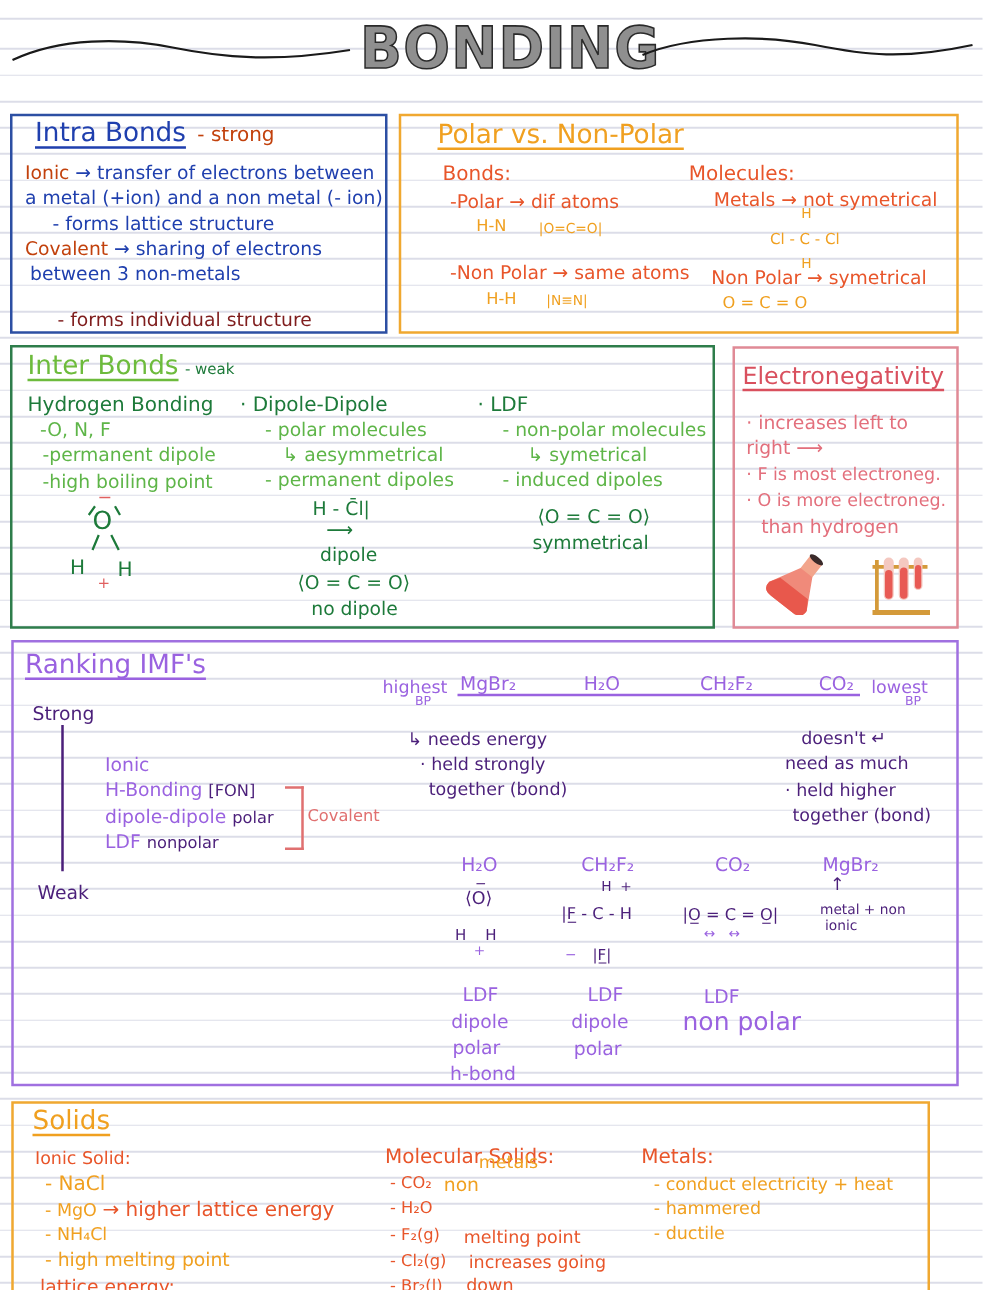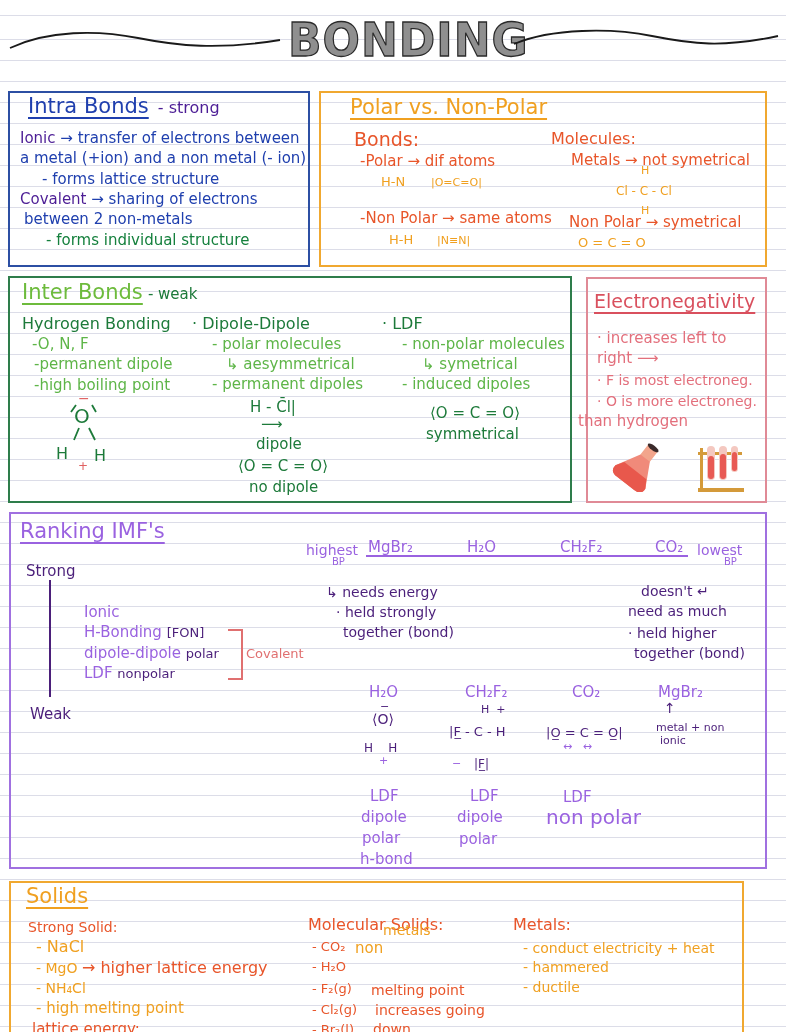--- a/index.html
+++ b/index.html
@@ -22,21 +22,21 @@
   .wave { position:absolute; }
 
   .box { position:absolute; border:2px solid; box-sizing:border-box; background:transparent; }
 
   .h { font-size:21px; text-decoration:underline; text-decoration-thickness:2px; text-underline-offset:4px; }
   .t { font-size:15px; line-height:20.5px; }
   .s { font-size:13px; line-height:18px; }
 
   
   .blue-d { color:#1f3fae; }
-  .blue-l { color:#4c1d95; }
+  .blue-l { color:#c2410c; }
   .org-h { color:#f0a020; }
   .org-r { color:#e8552a; }
   .org-y { color:#f0a020; }
   .grn-h { color:#6dbb3c; }
   .grn-d { color:#1d7a3a; }
   .grn-l { color:#5eb548; }
   .pink { color:#d9505e; }
   .pink-l { color:#e36f7c; }
   .pur-l { color:#9a62e0; }
   .pur-d { color:#4b1f7a; }
@@ -55,45 +55,45 @@
 
 <div class="box" style="left:8px;top:91px;width:302px;height:176px;border-color:#2c4fa3;"></div>
 <div class="abs hand" style="left:28px;top:94px;">
   <span class="h blue-d">Intra Bonds</span>
   <span class="blue-l" style="font-size:16px;margin-left:4px">- strong</span>
 </div>
 <div class="abs hand t" style="left:20px;top:128px;color:#1f3fae"><span class="blue-l">Ionic</span><span> → transfer of electrons between</span></div>
 <div class="abs hand t" style="left:20px;top:148px;color:#1f3fae">a metal (+ion) and a non metal (- ion)</div>
 <div class="abs hand t" style="left:42px;top:169px;color:#1f3fae">- forms lattice structure</div>
 <div class="abs hand t" style="left:20px;top:189px;color:#1f3fae"><span class="blue-l">Covalent</span><span> → sharing of electrons</span></div>
-<div class="abs hand t" style="left:24px;top:209px;color:#1f3fae">between 2 non-metals</div>
-<div class="abs hand t" style="left:46px;top:230px;color:#15803d">- forms individual structure</div>
+<div class="abs hand t" style="left:24px;top:209px;color:#1f3fae">between 3 non-metals</div>
+<div class="abs hand t" style="left:46px;top:246px;color:#7f1d1d">- forms individual structure</div>
 
 <div class="box" style="left:319px;top:91px;width:448px;height:176px;border-color:#f0a830;"></div>
 <div class="abs hand h org-h" style="left:350px;top:95px;">Polar vs. Non-Polar</div>
-<div class="abs hand t org-r" style="left:354px;top:129px;font-size:19px">Bonds:</div>
+<div class="abs hand t org-r" style="left:354px;top:129px;font-size:16px">Bonds:</div>
 <div class="abs hand t org-r" style="left:360px;top:151px">-Polar → dif atoms</div>
 <div class="abs hand s org-y" style="left:381px;top:173px">H-N</div>
 <div class="abs hand s org-y" style="left:431px;top:174px;font-size:11px">|O=C=O|</div>
 <div class="abs hand t org-r" style="left:360px;top:208px">-Non Polar → same atoms</div>
 <div class="abs hand s org-y" style="left:389px;top:231px">H-H</div>
 <div class="abs hand s org-y" style="left:437px;top:232px;font-size:11px">|N≡N|</div>
 
 <div class="abs hand t org-r" style="left:551px;top:129px;font-size:16px">Molecules:</div>
 <div class="abs hand t org-r" style="left:571px;top:150px">Metals → not symetrical</div>
 <div class="abs hand s org-y" style="left:641px;top:162px;font-size:11px">H</div>
 <div class="abs hand s org-y" style="left:616px;top:182px;font-size:12px">Cl - C - Cl</div>
 <div class="abs hand s org-y" style="left:641px;top:202px;font-size:11px">H</div>
 <div class="abs hand t org-r" style="left:569px;top:212px">Non Polar → symetrical</div>
 <div class="abs hand s org-y" style="left:578px;top:234px">O = C = O</div>
 
 <div class="box" style="left:8px;top:276px;width:564px;height:227px;border-color:#2e7d4b;"></div>
 <div class="abs hand" style="left:22px;top:280px">
   <span class="h grn-h">Inter Bonds</span>
-  <span class="grn-d" style="font-size:15px">- weak</span>
+  <span class="grn-d" style="font-size:12px">- weak</span>
 </div>
 
 <div class="abs hand t grn-d" style="left:22px;top:314px;font-size:16px">Hydrogen Bonding</div>
 <div class="abs hand t grn-l" style="left:32px;top:334px">-O, N, F</div>
 <div class="abs hand t grn-l" style="left:34px;top:354px">-permanent dipole</div>
 <div class="abs hand t grn-l" style="left:34px;top:375px">-high boiling point</div>
 <div>
   <div class="abs hand red" style="left:78px;top:390px;font-size:14px">−</div>
   <div class="abs hand grn-d" style="left:74px;top:404px;font-size:20px">O</div>
   <svg class="abs" style="left:64px;top:400px" width="40" height="50" viewBox="0 0 40 50">
@@ -120,21 +120,21 @@
 <div class="abs hand t grn-l" style="left:402px;top:374px">- induced dipoles</div>
 <div class="abs hand t grn-d" style="left:430px;top:403px">⟨O = C = O⟩</div>
 <div class="abs hand t grn-d" style="left:426px;top:424px">symmetrical</div>
 
 <div class="box" style="left:586px;top:277px;width:181px;height:226px;border-color:#e08a96;"></div>
 <div class="abs hand h pink" style="left:594px;top:290px;font-size:19px">Electronegativity</div>
 <div class="abs hand t pink-l" style="left:597px;top:328px">· increases left to</div>
 <div class="abs hand t pink-l" style="left:597px;top:348px">  right  ⟶</div>
 <div class="abs hand t pink-l" style="left:597px;top:370px;font-size:14px">· F is most electroneg.</div>
 <div class="abs hand t pink-l" style="left:597px;top:391px;font-size:14px">· O is more electroneg.</div>
-<div class="abs hand t pink-l" style="left:578px;top:411px">  than hydrogen</div>
+<div class="abs hand t pink-l" style="left:609px;top:411px">  than hydrogen</div>
 
 <svg class="abs" style="left:612px;top:440px" width="54" height="52" viewBox="0 0 54 52">
   <g transform="rotate(38 27 26)">
     <rect x="21" y="2" width="12" height="16" rx="2" fill="#f2a58c"></rect>
     <ellipse cx="27" cy="3" rx="6.5" ry="2.5" fill="#3a2a2a"></ellipse>
     <path d="M21 16 L8 40 Q7 48 16 48 L38 48 Q47 48 46 40 L33 16 Z" fill="#f08a7a"></path>
     <path d="M13 32 L41 32 L46 40 Q47 48 38 48 L16 48 Q7 48 8 40 Z" fill="#e8584c"></path>
   </g>
 </svg>
 <svg class="abs" style="left:694px;top:438px" width="52" height="56" viewBox="0 0 52 56">
@@ -212,21 +212,21 @@
 <div class="abs hand s pur-l" style="left:546px;top:808px;font-size:20px">non polar</div>
 
 <div class="abs hand pur-l" style="left:658px;top:683px;font-size:15px">MgBr₂</div>
 <div class="abs hand pur-d" style="left:664px;top:700px;font-size:14px">↑</div>
 <div class="abs hand pur-d" style="left:656px;top:721px;font-size:11px">metal + non</div>
 <div class="abs hand pur-d" style="left:660px;top:734px;font-size:11px">ionic</div>
 
 <div class="box" style="left:9px;top:881px;width:735px;height:170px;border-color:#f0a830;"></div>
 <div class="abs hand h org-h" style="left:26px;top:884px">Solids</div>
 
-<div class="abs hand t org-r" style="left:28px;top:917px;font-size:14px">Strong Solid:</div>
+<div class="abs hand t org-r" style="left:28px;top:917px;font-size:14px">Ionic Solid:</div>
 <div class="abs hand t org-y" style="left:36px;top:937px;font-size:16px">- NaCl</div>
 <div class="abs hand t" style="left:36px;top:958px;font-size:14px"><span class="org-y">- MgO</span> <span class="org-r" style="font-size:16px">→ higher lattice energy</span></div>
 <div class="abs hand t org-y" style="left:36px;top:978px;font-size:14px">- NH₄Cl</div>
 <div class="abs hand t org-y" style="left:36px;top:998px;font-size:15px">- high melting point</div>
 <div class="abs hand t org-r" style="left:32px;top:1019px;font-size:15px">lattice energy:</div>
 
 <div class="abs hand t org-r" style="left:308px;top:915px;font-size:16px">Molecular Solids:</div>
 <div class="abs hand t org-r" style="left:312px;top:937px;font-size:13px">- CO₂</div>
 <div class="abs hand t org-r" style="left:312px;top:957px;font-size:13px">- H₂O</div>
 <div class="abs hand t org-r" style="left:312px;top:979px;font-size:13px">- F₂(g)</div>

